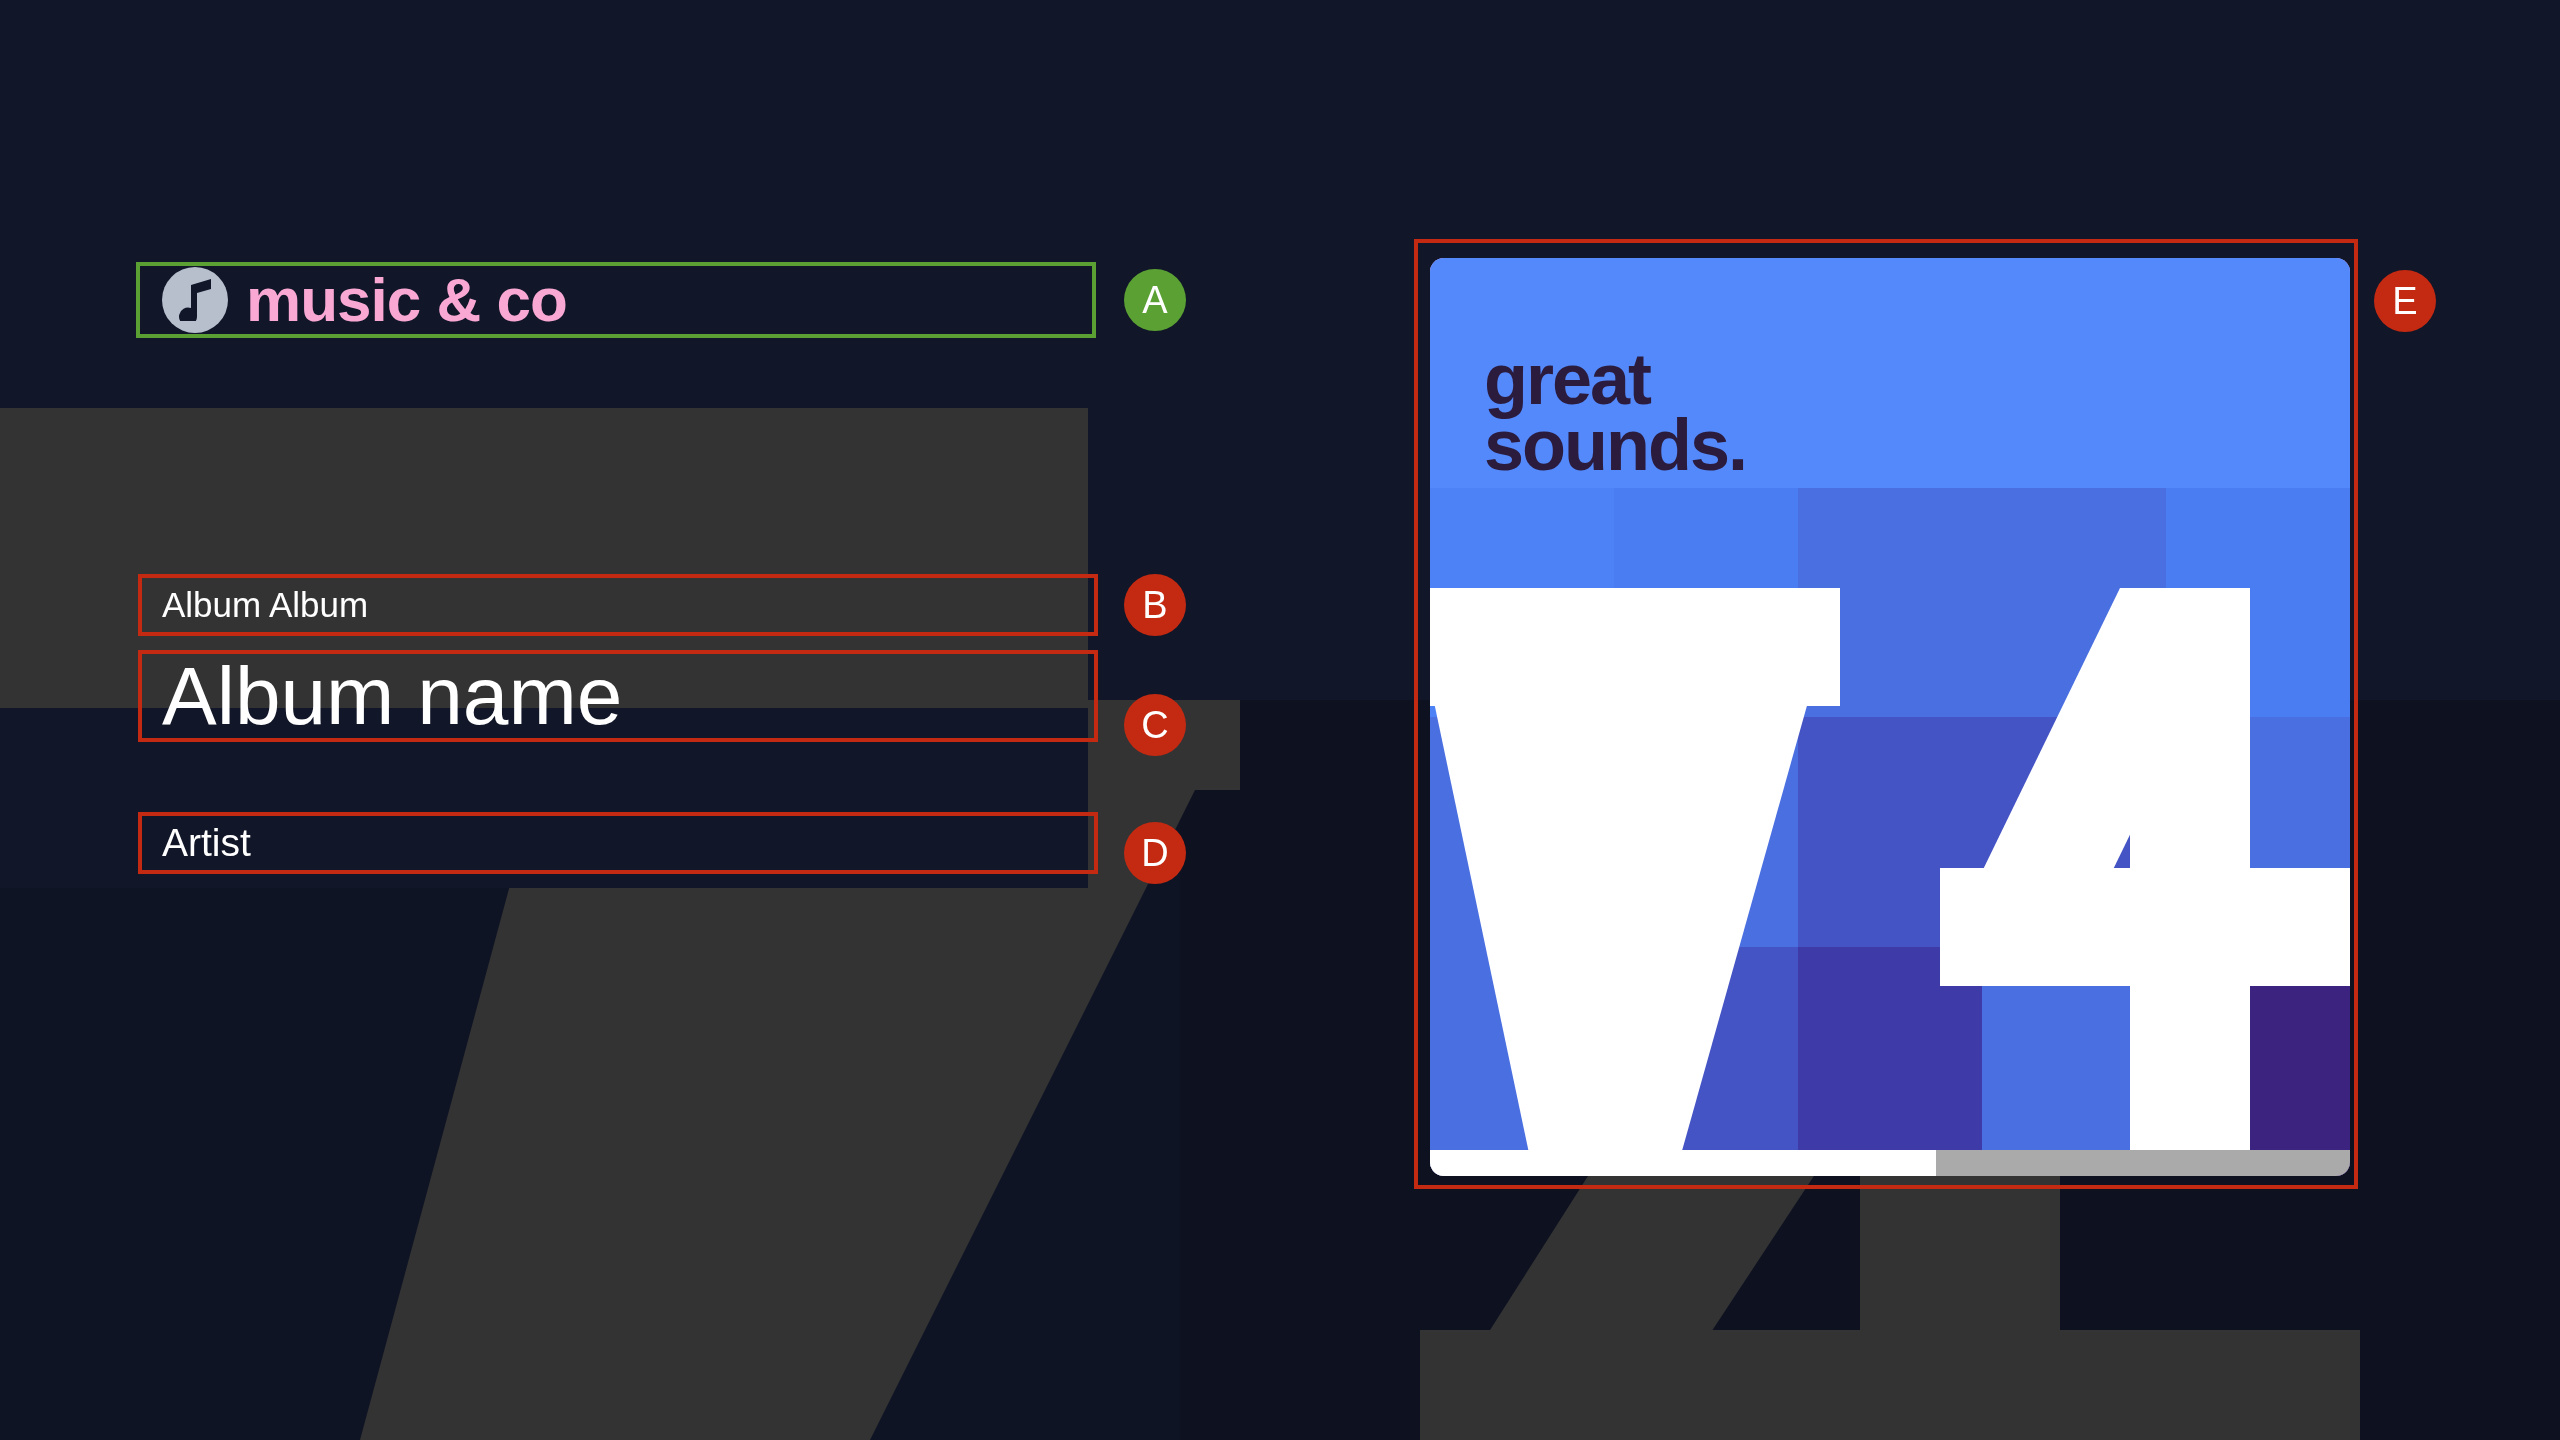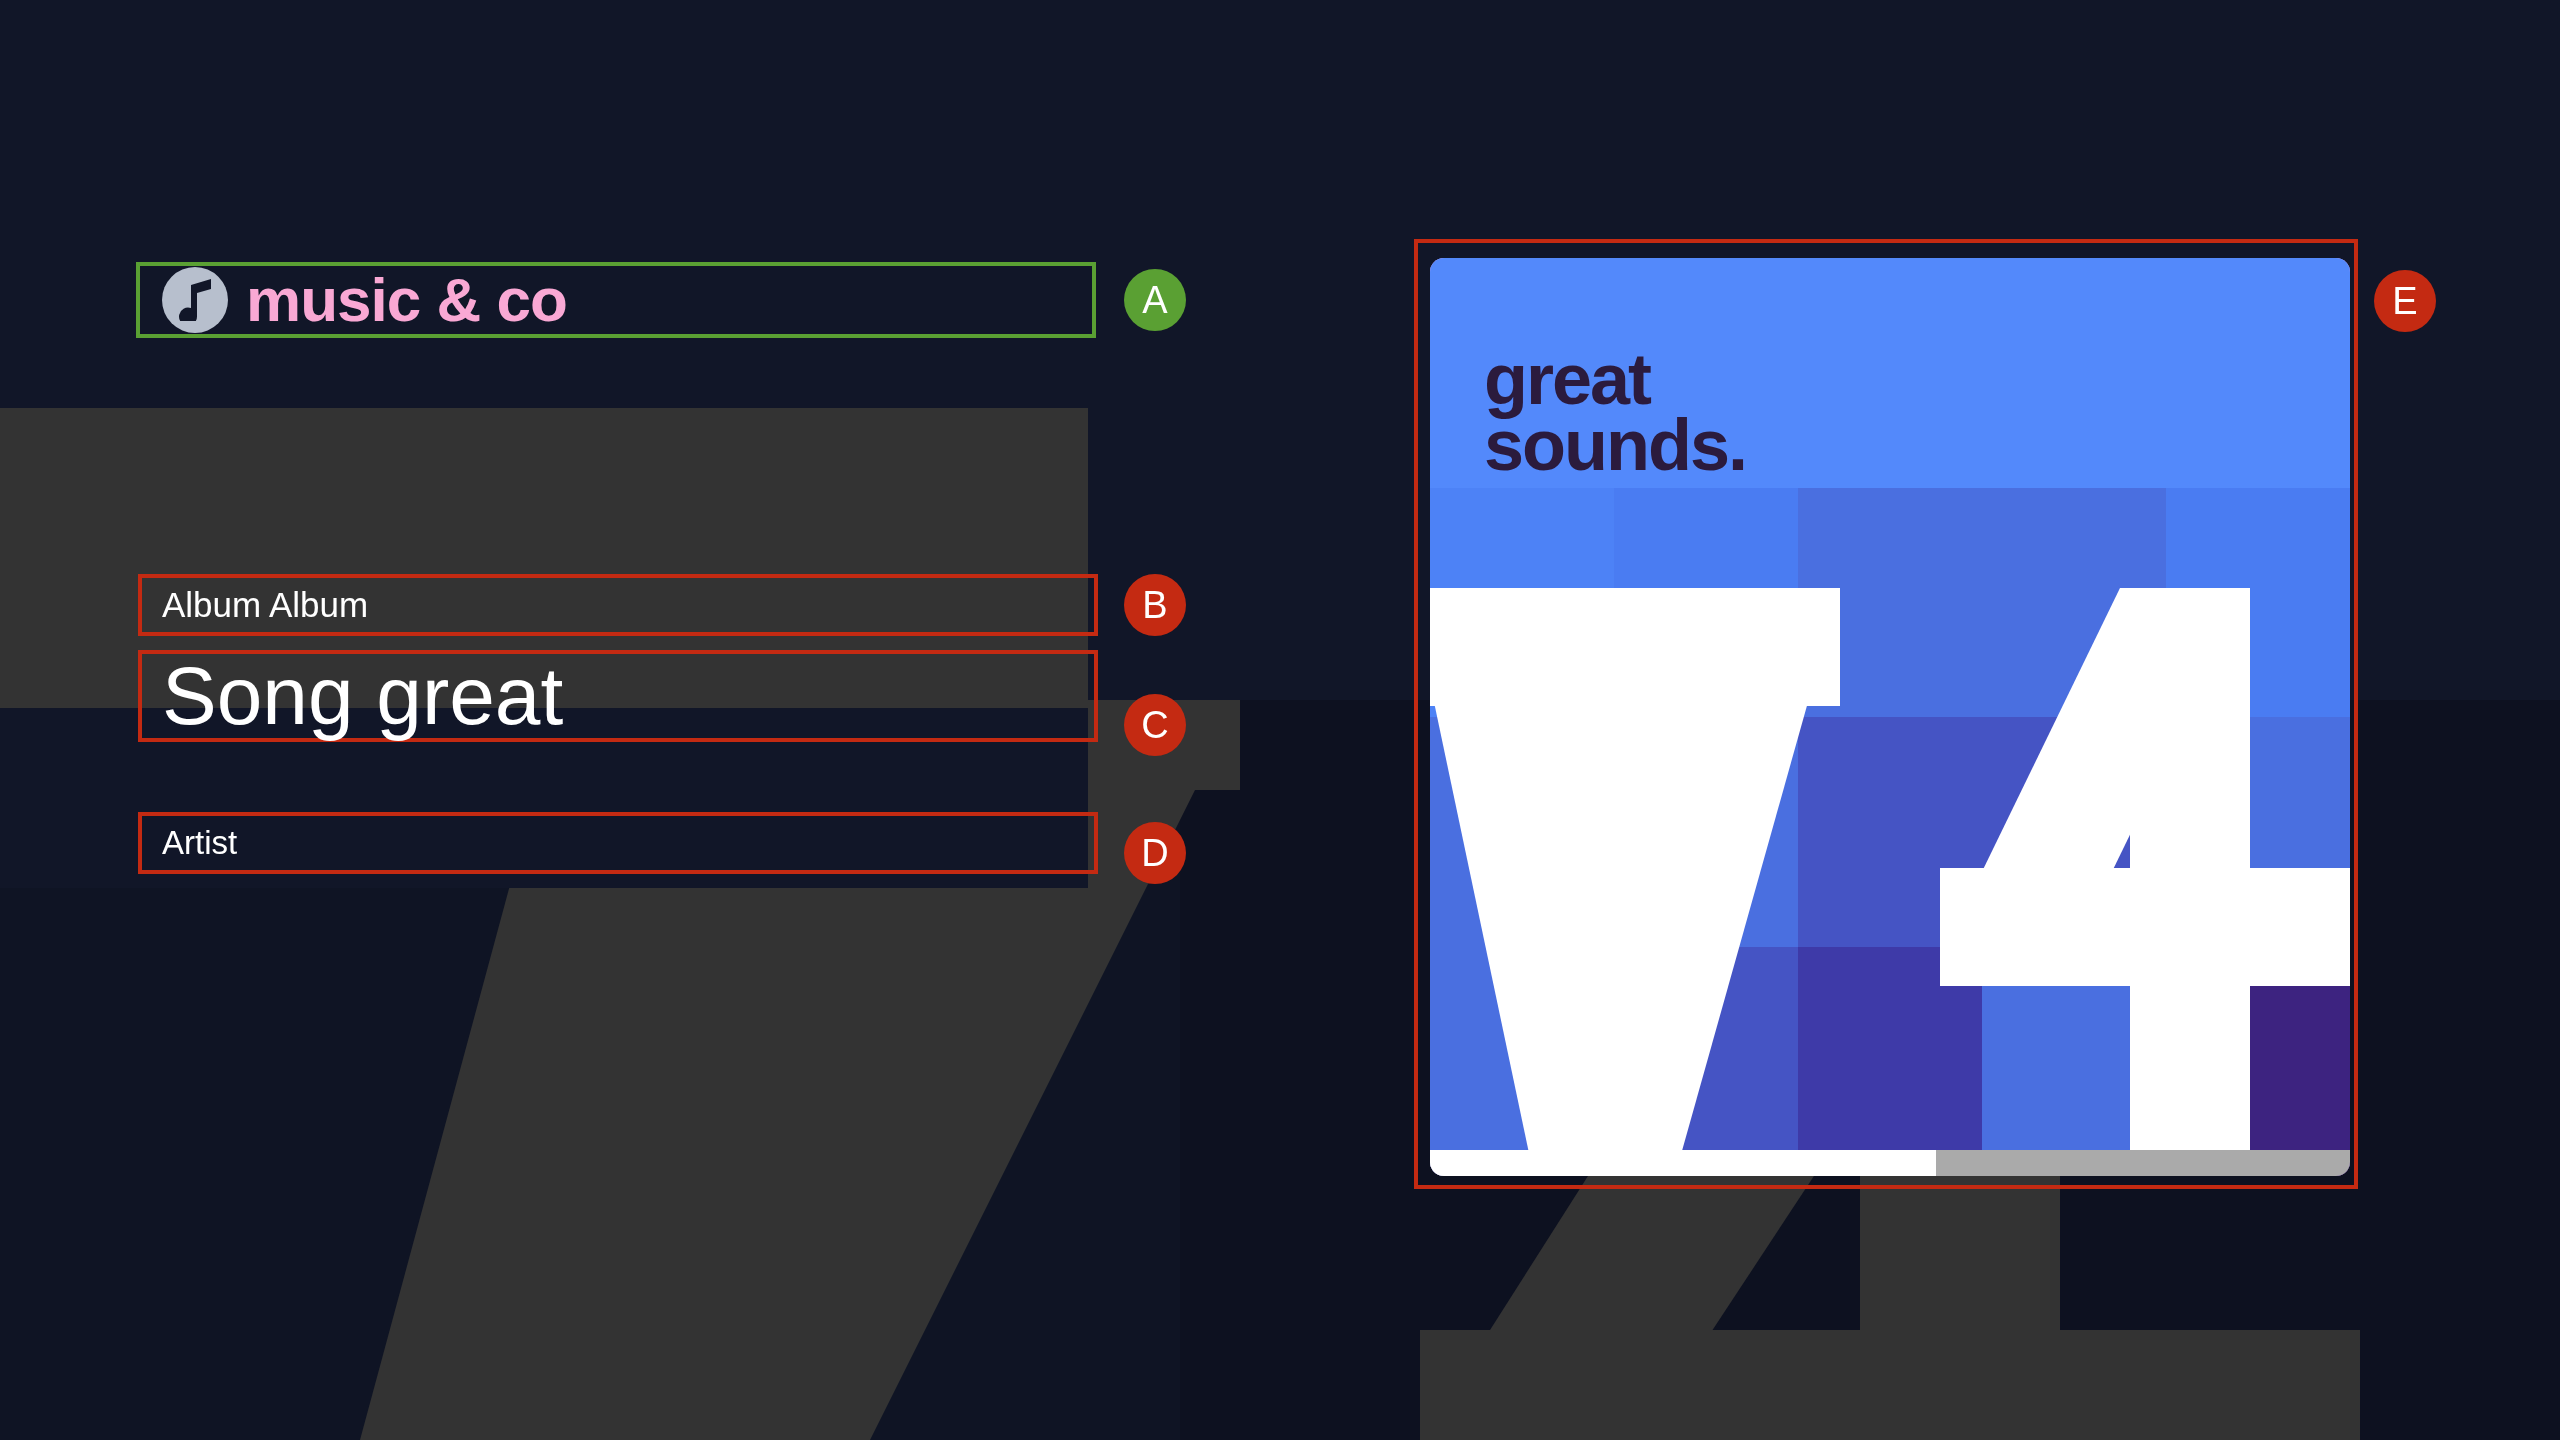--- a/index.html
+++ b/index.html
@@ -54,21 +54,21 @@
     left:138px;width:960px;
     box-sizing:border-box;
     border:4px solid #c42a12;
     display:flex;align-items:center;
     padding-left:20px;
     color:#ffffff;
     white-space:nowrap;
   }
   #field-album{top:574px;height:62px;font-size:35px;}
   #field-song {top:650px;height:92px;font-size:82px;}
-  #field-artist{top:812px;height:62px;font-size:33px;}
+  #field-artist{top:812px;height:62px;font-size:39px;}
 
   
   .badge{
     position:absolute;
     width:62px;height:62px;border-radius:50%;
     display:flex;align-items:center;justify-content:center;
     color:#ffffff;font-size:38px;line-height:1;
     font-family:"Liberation Sans", sans-serif;
   }
   .badge.green{background:#5aa033;}
@@ -153,21 +153,21 @@
   <span class="logo-text">music &amp; co</span>
 </div>
 <div class="badge green" id="badge-a">A</div>
 
 <div class="field" id="field-album">
   <span>Album Album</span>
 </div>
 <div class="badge red" id="badge-b">B</div>
 
 <div class="field" id="field-song">
-  <span>Song great</span>
+  <span>Album name</span>
 </div>
 <div class="badge red" id="badge-c">C</div>
 
 <div class="field" id="field-artist">
   <span>Artist</span>
 </div>
 <div class="badge red" id="badge-d">D</div>
 
 <div class="album-outline"></div>
 

